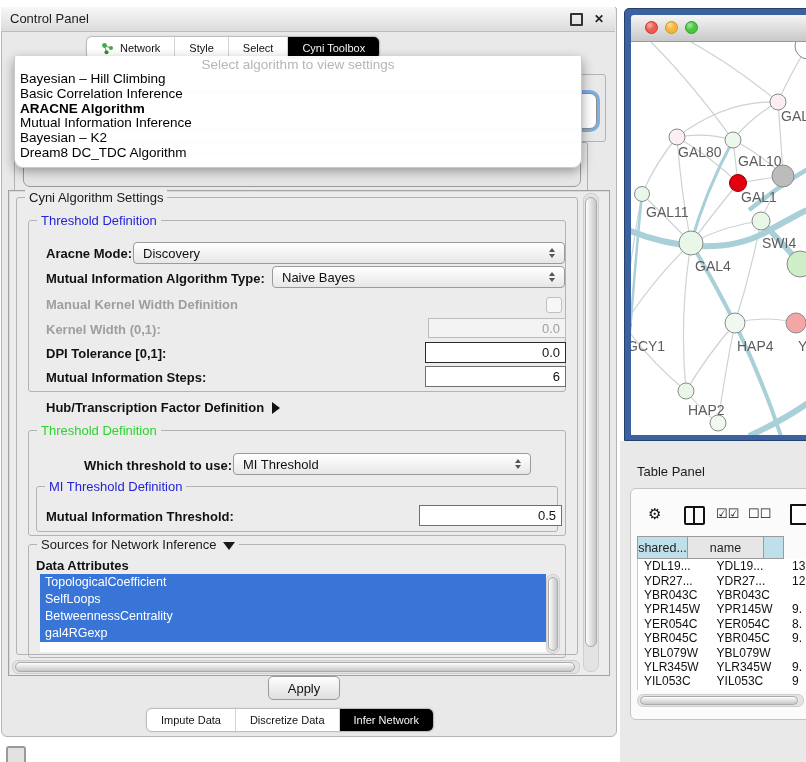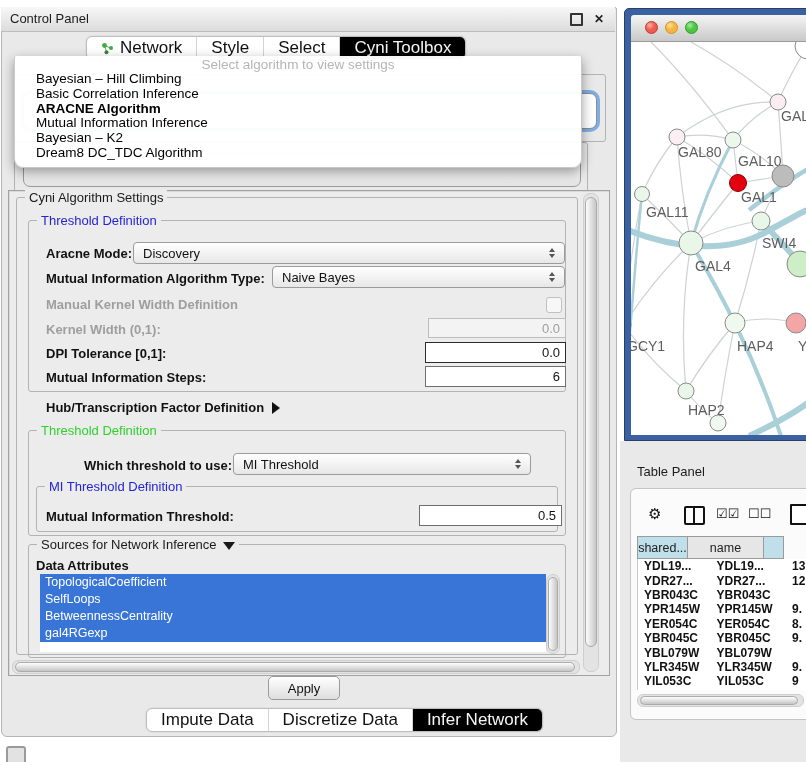--- a/index.html
+++ b/index.html
@@ -13,21 +13,21 @@
   #titlebar{left:1px;top:7px;width:614px;height:24px;
     background:linear-gradient(#f7f7f7,#dcdcdc);border-bottom:1px solid #bdbdbd;}
   #titlebar .title{position:absolute;left:9px;top:0;line-height:24px;font-size:13px;color:#1c1c1c;}
   .winicon{position:absolute;top:6px;font-size:12px;color:#222;line-height:12px;cursor:default;}
   #floatIcon{right:32px;width:9px;height:9px;border:2px solid #333;border-radius:1px;}
   #closeIcon{right:11px;font-weight:bold;}
 
   
   .segbar{display:flex;background:#fff;border:1px solid #bdbdbd;border-radius:6px;
     height:22px;overflow:hidden;box-shadow:0 0 2px rgba(0,0,0,.12);}
-  .tabseg{display:flex;align-items:center;padding:0 14px;font-size:17px;color:#111;
+  .tabseg{display:flex;align-items:center;padding:0 14px;font-size:11px;color:#111;
     border-right:1px solid #d4d4d4;white-space:nowrap;cursor:default;}
   .tabseg:last-child{border-right:none;}
   .tabseg.sel{background:#000000;color:#f6f6f6;border-right:none;text-align:right;}
   .tabseg .netic{margin-right:6px;display:inline-flex;}
   #topTabs{left:86px;top:36px;}
   #bottomTabs{left:146px;top:708px;}
 
   
   .groupbox{border:1px solid #b3b3b3;border-radius:3px;background:transparent;}
   .gtitle{position:absolute;top:-8px;left:8px;background:#ececec;padding:0 4px;font-size:13px;color:#1a1a1a;white-space:nowrap;}
@@ -50,21 +50,21 @@
   .field.dis{background:#f3f3f3;border:1px solid #bdbdbd;color:#9e9e9e;}
   .checkbox{width:14px;height:14px;border:1px solid #c0c0c0;border-radius:3px;background:#f7f7f7;}
   .tri-right{display:inline-block;width:0;height:0;border-top:6px solid transparent;border-bottom:6px solid transparent;border-left:8px solid #111;margin-left:8px;vertical-align:-2px;}
   .tri-down{display:inline-block;width:0;height:0;border-left:6px solid transparent;border-right:6px solid transparent;border-top:8px solid #1a1a1a;margin-left:6px;vertical-align:-1px;}
 
   
   #dropdown{left:14px;top:56px;width:566px;background:rgba(255,255,255,.97);
     border:1px solid #c9c9c9;border-top:none;border-radius:2px 2px 9px 9px;
     box-shadow:0 4px 12px rgba(0,0,0,.38);padding:1px 0 6px 0;z-index:50;}
   #ddPlaceholder{text-align:center;font-size:13.5px;color:#b5b5b5;height:15px;line-height:15px;}
-  .ddi{font-size:13.5px;color:#000;height:14.8px;line-height:14.8px;padding-left:21px;white-space:nowrap;}
+  .ddi{font-size:13.5px;color:#000;height:14.8px;line-height:14.8px;padding-left:5px;white-space:nowrap;}
   .ddi.bold{font-weight:bold;}
 
   
   .sbtrack-v{background:#e3e3e3;border:1px solid #cfcfcf;border-radius:7px;}
   .sbthumb{background:linear-gradient(90deg,#fdfdfd,#c6c6c6);border:1px solid #ababab;border-radius:6px;}
   .sbthumb-h{background:linear-gradient(#fdfdfd,#c6c6c6);border:1px solid #ababab;border-radius:6px;}
 
   
   #attrList{left:40px;top:574px;width:506px;height:78px;background:#fff;overflow:hidden;}
   .attri{height:17px;line-height:17px;background:#3875d7;color:#fff;font-size:12.5px;padding-left:5px;}
@@ -92,21 +92,21 @@
   #iconSplit{width:17px;height:15px;border:2px solid #111;border-radius:2px;}
   #iconSplit::after{content:"";position:absolute;left:7px;top:0;width:2px;height:15px;background:#111;}
   #iconDoc{width:14px;height:17px;border:2px solid #111;border-radius:1px;background:#fff;}
   #grid{left:637px;top:536px;width:169px;}
   #gridHead{display:flex;height:23px;}
   .hcell{box-sizing:border-box;border:1px solid #9b9b9b;border-left:none;background:#e6e6e6;
     font-size:12.5px;color:#222;display:flex;align-items:center;justify-content:center;}
   .hcell:first-child{border-left:1px solid #9b9b9b;}
   .hcell.hl{background:#bfe0eb;}
   .grow{display:flex;height:14.4px;align-items:center;}
-  .gcell{box-sizing:border-box;font-size:12px;color:#111;padding-left:6px;white-space:nowrap;overflow:hidden;font-weight:bold;}
+  .gcell{box-sizing:border-box;font-size:12px;color:#111;padding-left:6px;white-space:nowrap;overflow:hidden;}
 
   #miniIcon{left:6px;top:746px;width:16px;height:16px;border:2px solid #9a9a9a;border-radius:3px;background:#e2e2e2;}
 </style>
 </head>
 <body>
 
 <div id="page">
 
   <div class="abs" id="controlPanel"></div>
 

